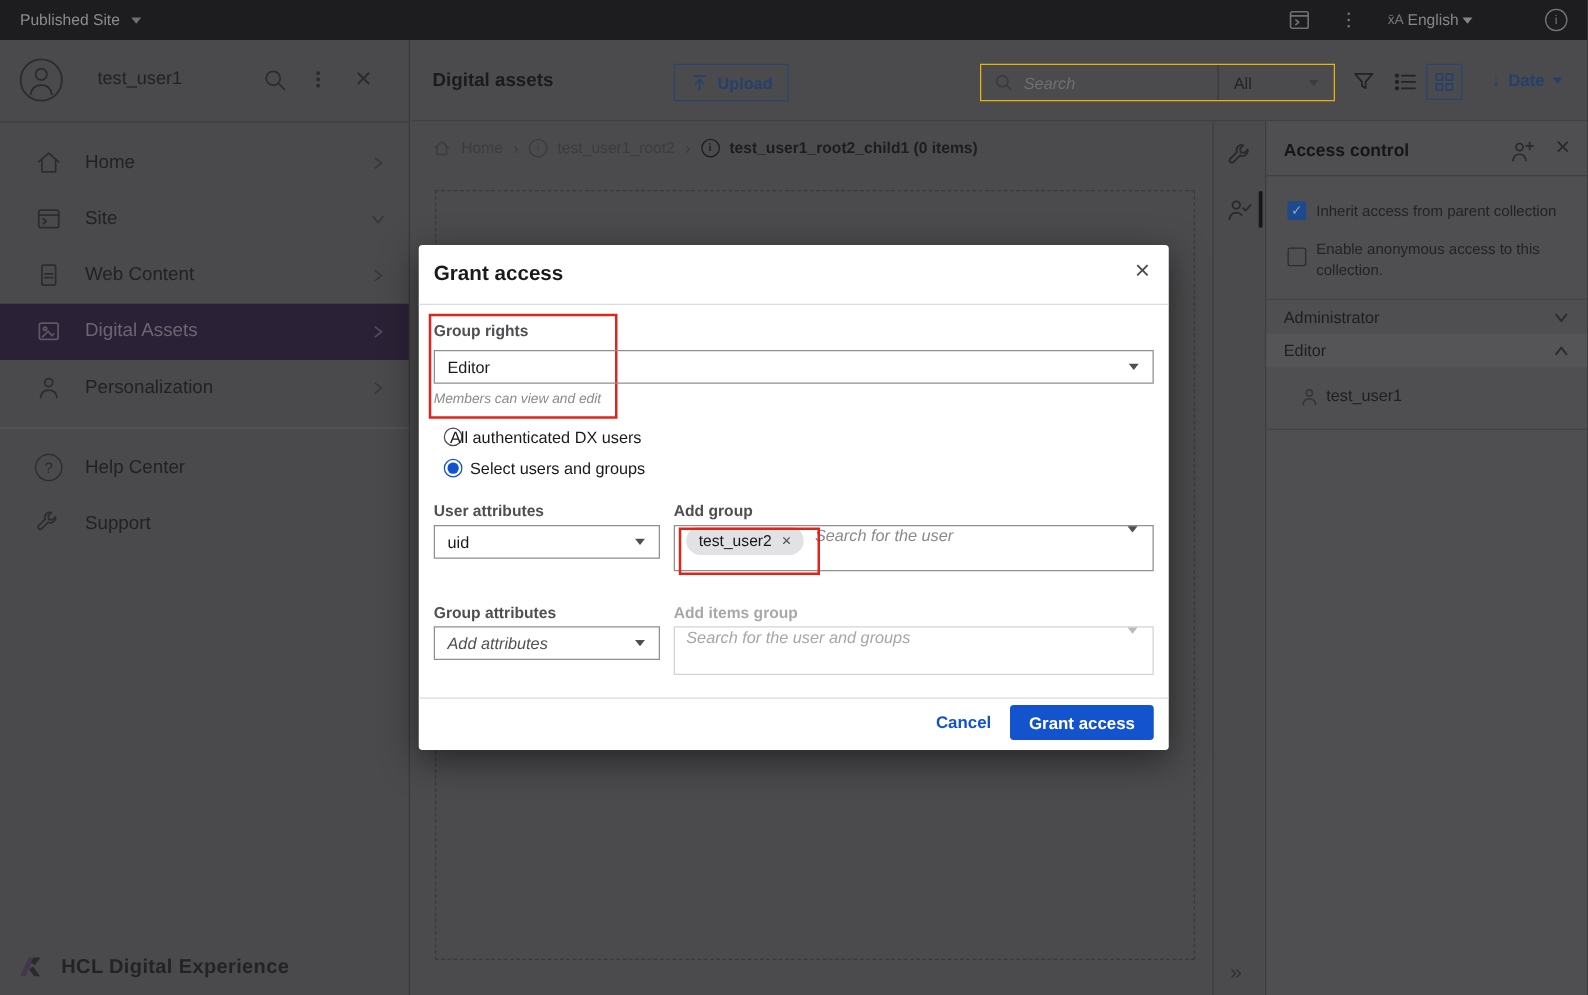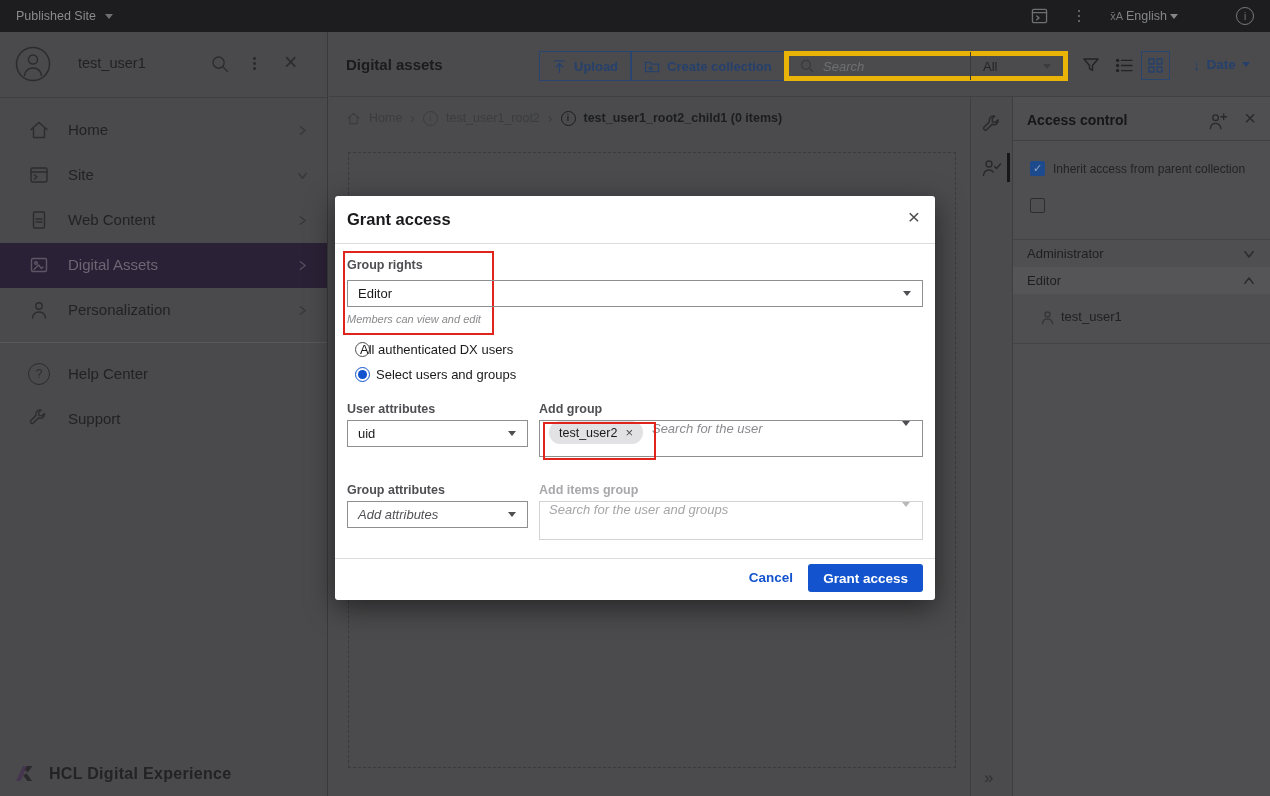--- a/index.html
+++ b/index.html
@@ -43,21 +43,21 @@
   .nav-item.selected .cw{color:#534e5c}
   .nav-divider{height:1px;background:#59595c;margin:9px 0}
   .logo{position:absolute;left:14px;bottom:12px;display:flex;align-items:center;gap:9px;color:#232327;font-size:16px;font-weight:700;letter-spacing:.3px}
 
   
   .toolbar{position:absolute;left:329px;top:32px;right:0;height:65px;border-bottom:1px solid #404042;box-sizing:border-box}
   .t-title{position:absolute;left:17px;top:24px;font-size:15px;font-weight:700;color:#1b1b1e}
   .btn-outline{position:absolute;top:19px;height:30px;border:1px solid #2a4470;color:#26406c;font-weight:700;font-size:13px;display:flex;align-items:center;gap:7px;padding:0 12px;box-sizing:border-box}
   .btn-upload{left:210px}
   .btn-create{left:302px}
-  .searchbox{position:absolute;left:455px;top:19px;width:284px;height:30px;border:5px solid #eab308;box-sizing:border-box;display:flex;align-items:center}
+  .searchbox{position:absolute;left:455px;top:19px;width:284px;height:30px;border:1px solid #eab308;box-sizing:border-box;display:flex;align-items:center}
   .searchbox .sicon{color:#3a3a3d;margin:0 8px 0 10px}
   .searchbox .ph{font-style:italic;color:#6f7073;font-size:13px;flex:1}
   .searchbox .vdiv{width:1px;height:28px;background:#3a3a3c}
   .searchbox .scope{width:60px;font-size:13px;color:#232326;padding-left:12px}
   .searchbox .tri{color:#3c3c3f;margin-right:12px}
   .funnel{position:absolute;left:752px;top:23px;color:#232326}
   .viewlist{position:absolute;left:786px;top:25px;color:#232326}
   .viewgrid{position:absolute;left:812px;top:19px;width:29px;height:29px;border:1px solid #2a4470;color:#26406c;display:flex;align-items:center;justify-content:center;box-sizing:border-box}
   .sort{position:absolute;left:864px;top:24px;display:flex;align-items:center;gap:6px;color:#26406c;font-size:13.5px;font-weight:700}
   .sort .arrow{font-size:15px;font-weight:400}
@@ -303,28 +303,20 @@
 
     <div class="btn-outline btn-upload">
       <svg width="15" height="15" viewBox="0 0 16 16" class="stroke">
           <line x1="3" y1="2" x2="13" y2="2"></line>
           <line x1="8" y1="5" x2="8" y2="14"></line>
           <polyline points="4.5,8.5 8,5 11.5,8.5"></polyline>
         </svg>
       <span>Upload</span>
     </div>
 
-    <div class="btn-outline btn-create">
-      <svg width="16" height="15" viewBox="0 0 17 16" class="stroke">
-          <path d="M1.5 3.5h5l1.5 2h7.5v8h-14Z"></path>
-          <line x1="5" y1="10" x2="9" y2="10"></line>
-          <line x1="7" y1="8" x2="7" y2="12"></line>
-        </svg>
-      <span>Create collection</span>
-    </div>
 
     <div class="searchbox">
       <span class="sicon">
           <svg width="16" height="16" viewBox="0 0 18 18" class="stroke">
             <circle cx="7.8" cy="7.8" r="5"></circle>
             <line x1="11.6" y1="11.6" x2="15.5" y2="15.5"></line>
           </svg>
         </span>
       <span class="ph">Search</span>
       <span class="vdiv"></span>
@@ -409,20 +401,21 @@
       </span>
     <span class="p-close">×</span>
     <div class="p-div"></div>
 
     <span class="cb checked cb1">
         <span>✓</span>
       </span>
     <span class="cb1-lbl">Inherit access from parent collection</span>
 
     <span class="cb cb2"></span>
+    <span class="cb2-lbl">Enable anonymous access to this collection.</span>
 
     <div class="sec-line" style="top:142px"></div>
     <div class="sec-row" style="top:143px">
       <span class="sr-lbl">Administrator</span>
       <span class="cw">
           <svg class="chev down" viewBox="0 0 12 12" style="width:14px;height:14px">
             <polyline points="4,2.5 8.5,6 4,9.5"></polyline>
           </svg>
         </span>
     </div>

